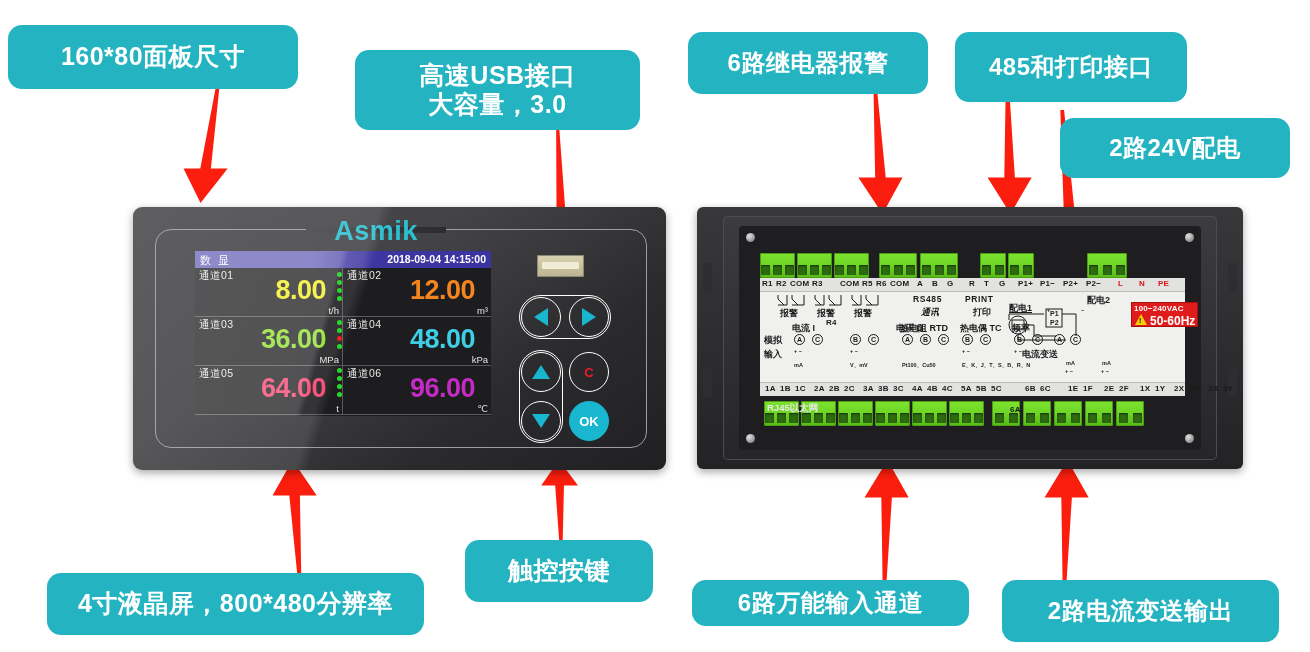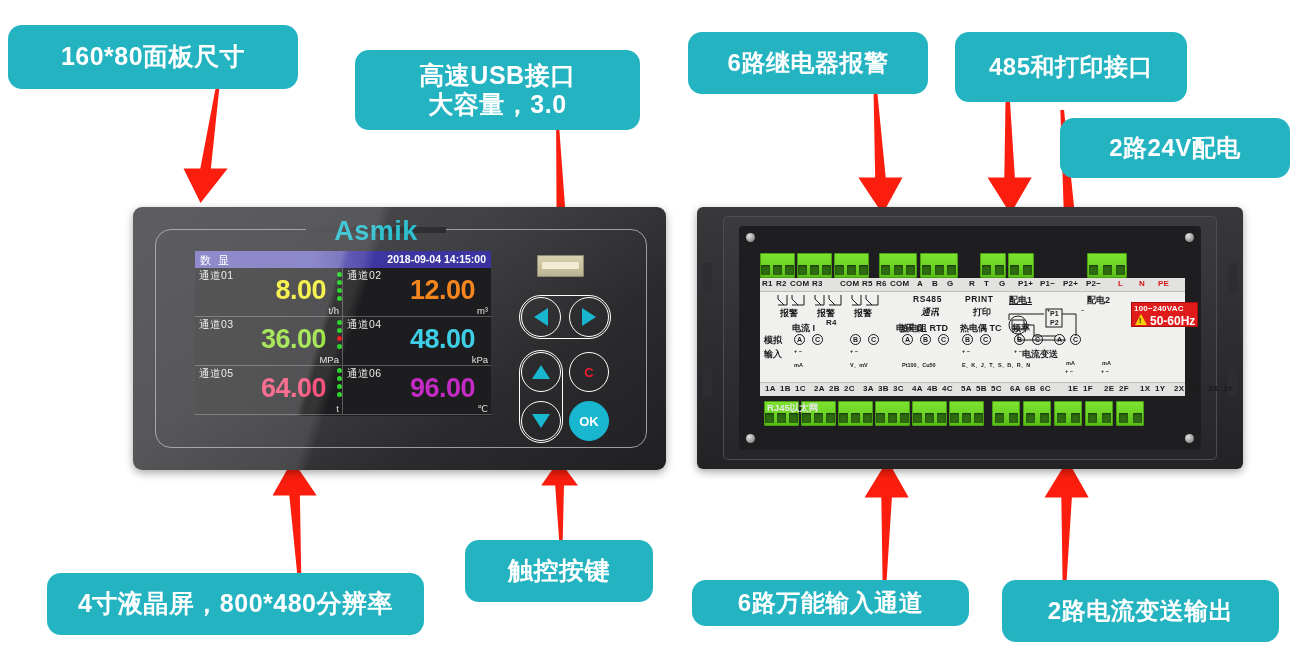--- a/index.html
+++ b/index.html
@@ -529,21 +529,21 @@
               <span class="blabel" style="left: 84px;">2C</span>
               <span class="blabel" style="left: 103px;">3A</span>
               <span class="blabel" style="left: 118px;">3B</span>
               <span class="blabel" style="left: 133px;">3C</span>
               <span class="blabel" style="left: 152px;">4A</span>
               <span class="blabel" style="left: 167px;">4B</span>
               <span class="blabel" style="left: 182px;">4C</span>
               <span class="blabel" style="left: 201px;">5A</span>
               <span class="blabel" style="left: 216px;">5B</span>
               <span class="blabel" style="left: 231px;">5C</span>
-              <span class="blabel" style="left: 250px;">6A</span>
+              <span class="blabel" style="left: 250px; margin-top: 21px;">6A</span>
               <span class="blabel" style="left: 265px;">6B</span>
               <span class="blabel" style="left: 280px;">6C</span>
               <span class="blabel" style="left: 308px;">1E</span>
               <span class="blabel" style="left: 323px;">1F</span>
               <span class="blabel" style="left: 344px;">2E</span>
               <span class="blabel" style="left: 359px;">2F</span>
               <span class="blabel" style="left: 380px;">1X</span>
               <span class="blabel" style="left: 395px;">1Y</span>
               <span class="blabel" style="left: 414px;">2X</span>
               <span class="blabel" style="left: 429px;">2Y</span>
@@ -564,21 +564,21 @@
               <div class="panel-txt t-cn" style="left: 57px; top: 29px;">报警</div>
               <svg width="40" height="16" viewBox="0 0 40 16" style="position: absolute; left: 88px; top: 15px;">
                 <path d="M4 2 L4 6 M4 6 L10 12 M4 12 L13 12 M13 12 L13 2" stroke="#1a1a1a" stroke-width="1" fill="none"></path>
                 <path d="M18 2 L18 6 M18 6 L24 12 M18 12 L30 12 M30 12 L30 2" stroke="#1a1a1a" stroke-width="1" fill="none"></path>
               </svg>
               <div class="panel-txt t-cn" style="left: 94px; top: 29px;">报警</div>
               <div class="panel-txt t-en" style="left: 153px; top: 16px;">RS485</div>
               <div class="panel-txt t-cn" style="left: 161px; top: 28px; font-style: italic;">通讯</div>
               <div class="panel-txt t-en" style="left: 205px; top: 16px;">PRINT</div>
               <div class="panel-txt t-cn" style="left: 213px; top: 28px;">打印</div>
-              <div class="panel-txt t-cn" style="left: 249px; top: 16px; text-decoration: underline;">配电1</div>
+              <div class="panel-txt t-cn" style="left: 249px; top: 24px; text-decoration: underline;">配电1</div>
               <div class="panel-txt t-cn" style="left: 283px; top: 16px; padding-left: 44px;">配电2</div>
               <svg width="92" height="40" viewBox="0 0 92 40" style="position: absolute; left: 244px; top: 28px;">
                 <circle cx="14" cy="19" r="9" fill="none" stroke="#1a1a1a" stroke-width="1"></circle>
                 <rect x="8" y="14" width="12" height="9" fill="none" stroke="#1a1a1a" stroke-width="1"></rect>
                 <path d="M5 14 L5 8 L40 8 M14 28 L14 34 L62 34" stroke="#1a1a1a" stroke-width="1" fill="none"></path>
                 <path d="M24 19 L30 19 L30 30 L52 30" stroke="#1a1a1a" stroke-width="1" fill="none"></path>
                 <rect x="42" y="3" width="16" height="18" fill="none" stroke="#1a1a1a" stroke-width="1"></rect>
                 <path d="M58 8 L72 8 L72 30" stroke="#1a1a1a" stroke-width="1" fill="none"></path>
               </svg>
               <div class="panel-txt t-xs" style="left: 287px; top: 29px;">+</div>

